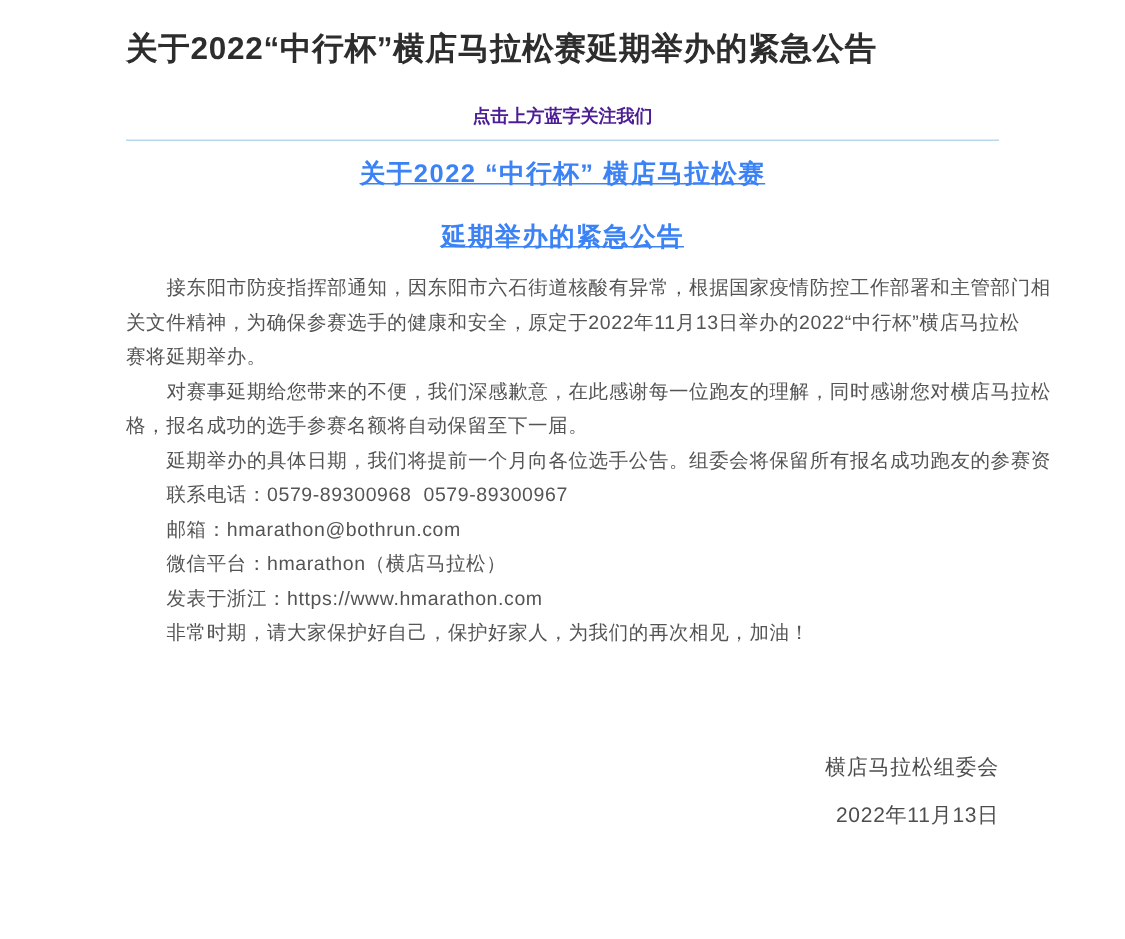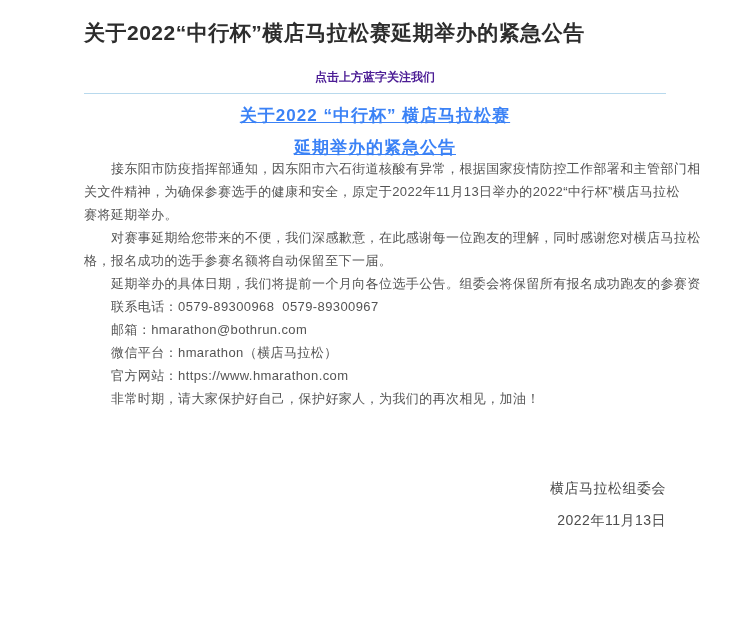--- a/index.html
+++ b/index.html
@@ -54,23 +54,24 @@
   .red-heading {
     text-align:center;
     color:#3b82f6;
     font-weight:700;
     font-size:17px;
     line-height:18px;
     letter-spacing:1px;
     text-decoration:underline;
   }
   .red-heading.line1 { margin-top:13px; }
-  .red-heading.line2 { margin-top:14px;text-align:center; }
+  .red-heading.line2 { margin-top:24px;text-align:center; }
 
   .body-text {
+    margin-top:13px;
     font-size:13px;
     line-height:23px;
     color:#545454;
     letter-spacing:0.4px;
   }
   .body-line { white-space:pre; }
   .body-line.indent { padding-left:27px; }
 
   .signature {
     margin-top:62px;
@@ -101,21 +102,21 @@
 
     <div class="body-line indent">接东阳市防疫指挥部通知，因东阳市六石街道核酸有异常，根据国家疫情防控工作部署和主管部门相</div>
         <div class="body-line">关文件精神，为确保参赛选手的健康和安全，原定于2022年11月13日举办的2022“中行杯”横店马拉松</div>
         <div class="body-line">赛将延期举办。</div>
         <div class="body-line indent">对赛事延期给您带来的不便，我们深感歉意，在此感谢每一位跑友的理解，同时感谢您对横店马拉松</div>
         <div class="body-line">格，报名成功的选手参赛名额将自动保留至下一届。</div>
         <div class="body-line indent">延期举办的具体日期，我们将提前一个月向各位选手公告。组委会将保留所有报名成功跑友的参赛资</div>
         <div class="body-line indent">联系电话：0579-89300968  0579-89300967</div>
         <div class="body-line indent">邮箱：hmarathon@bothrun.com</div>
         <div class="body-line indent">微信平台：hmarathon（横店马拉松）</div>
-        <div class="body-line indent">官方网站：https://www.hmarathon.com</div>
+        <div class="body-line indent">发表于浙江：https://www.hmarathon.com</div>
         <div class="body-line indent">非常时期，请大家保护好自己，保护好家人，为我们的再次相见，加油！</div>
       </div>
 
     <div class="signature">
       <div>横店马拉松组委会</div>
       <div>2022年11月13日</div>
     </div>
 
   </div>
 </div>

